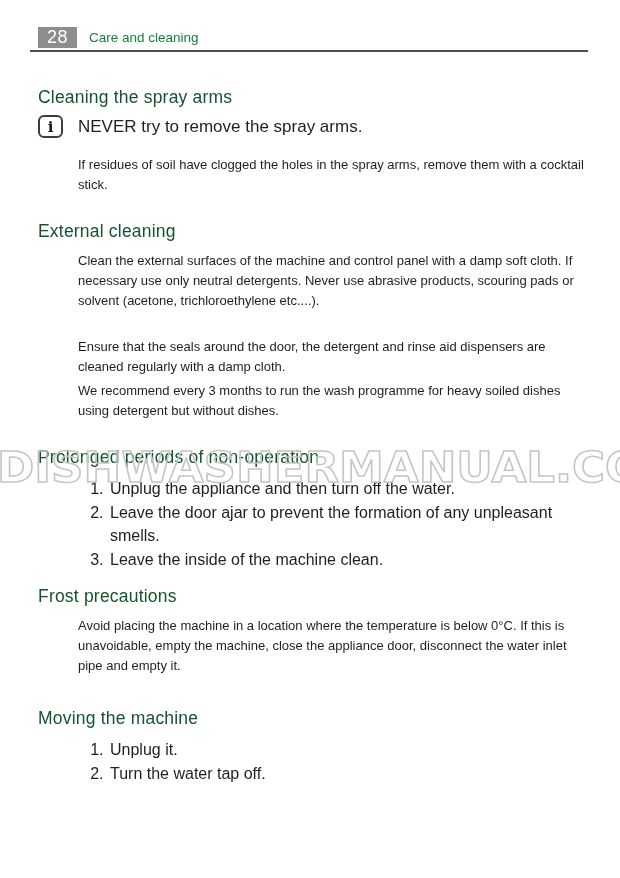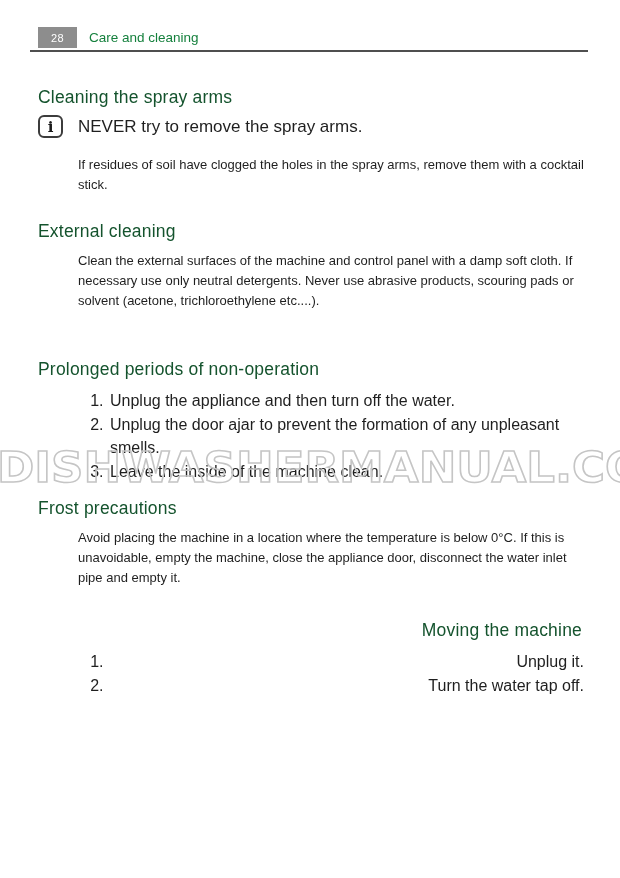--- a/index.html
+++ b/index.html
@@ -18,21 +18,21 @@
   .page{position:relative;width:620px;height:878px;}
 
   
   .page-header{
     display:flex;align-items:center;
     margin:27px 32px 0 38px;
   }
   .page-number-badge{
     background:var(--page_number_bg,#8d8d8d);
     color:#ffffff;
-    font-size:11px;
+    font-size:18px;
     width:39px;height:21px;
     display:flex;align-items:center;justify-content:center;
     letter-spacing:.5px;
   }
   .header-title{
     margin-left:12px;
     font-size:13.5px;
     color:#15803d;
   }
   .header-rule{
@@ -40,21 +40,21 @@
     background:var(--rule_color,#4f4f4f);
     margin:2px 32px 0 30px;
     border:none;
   }
 
   
   .section{padding-top:20px;}
   .section:nth-of-type(1){padding-top:33px;}
   .section:nth-of-type(3){padding-top:22px;}
   .section:nth-of-type(5){padding-top:13px;}
-  .section:nth-of-type(6){padding-top:26px;text-align:right;}
+  .section:nth-of-type(6){padding-top:26px;}
   .section-heading{
     font-size:17.5px;
     font-weight:400;
     color:#14532d;
     margin:2px 38px 9px 38px;
     letter-spacing:.2px;
   }
   .body-text{
     font-size:13px;
     line-height:20px;
@@ -150,29 +150,33 @@
       <h2 class="section-heading">External cleaning</h2>
 
       <div>
           <p class="body-text">Clean the external surfaces of the machine and control panel with a damp soft cloth. If necessary use only neutral detergents. Never use abrasive products, scouring pads or solvent (acetone, trichloroethylene etc....).</p>
         </div>
 
     </div>
 
     <div class="section">
 
+      <div>
+          <p class="body-text">Ensure that the seals around the door, the detergent and rinse aid dispensers are cleaned regularly with a damp cloth.</p>
+          <p class="body-text">We recommend every 3 months to run the wash programme for heavy soiled dishes using detergent but without dishes.</p>
+        </div>
 
     </div>
 
     <div class="section">
       <h2 class="section-heading">Prolonged periods of non-operation</h2>
 
       <ol class="numbered-list">
           <li>Unplug the appliance and then turn off the water.</li>
-          <li>Unplug the door ajar to prevent the formation of any unpleasant smells.</li>
+          <li>Leave the door ajar to prevent the formation of any unpleasant smells.</li>
           <li>Leave the inside of the machine clean.</li>
         </ol>
     </div>
 
     <div class="section">
       <h2 class="section-heading">Frost precautions</h2>
 
       <div>
           <p class="body-text">Avoid placing the machine in a location where the temperature is below 0°C. If this is unavoidable, empty the machine, close the appliance door, disconnect the water inlet pipe and empty it.</p>
         </div>

